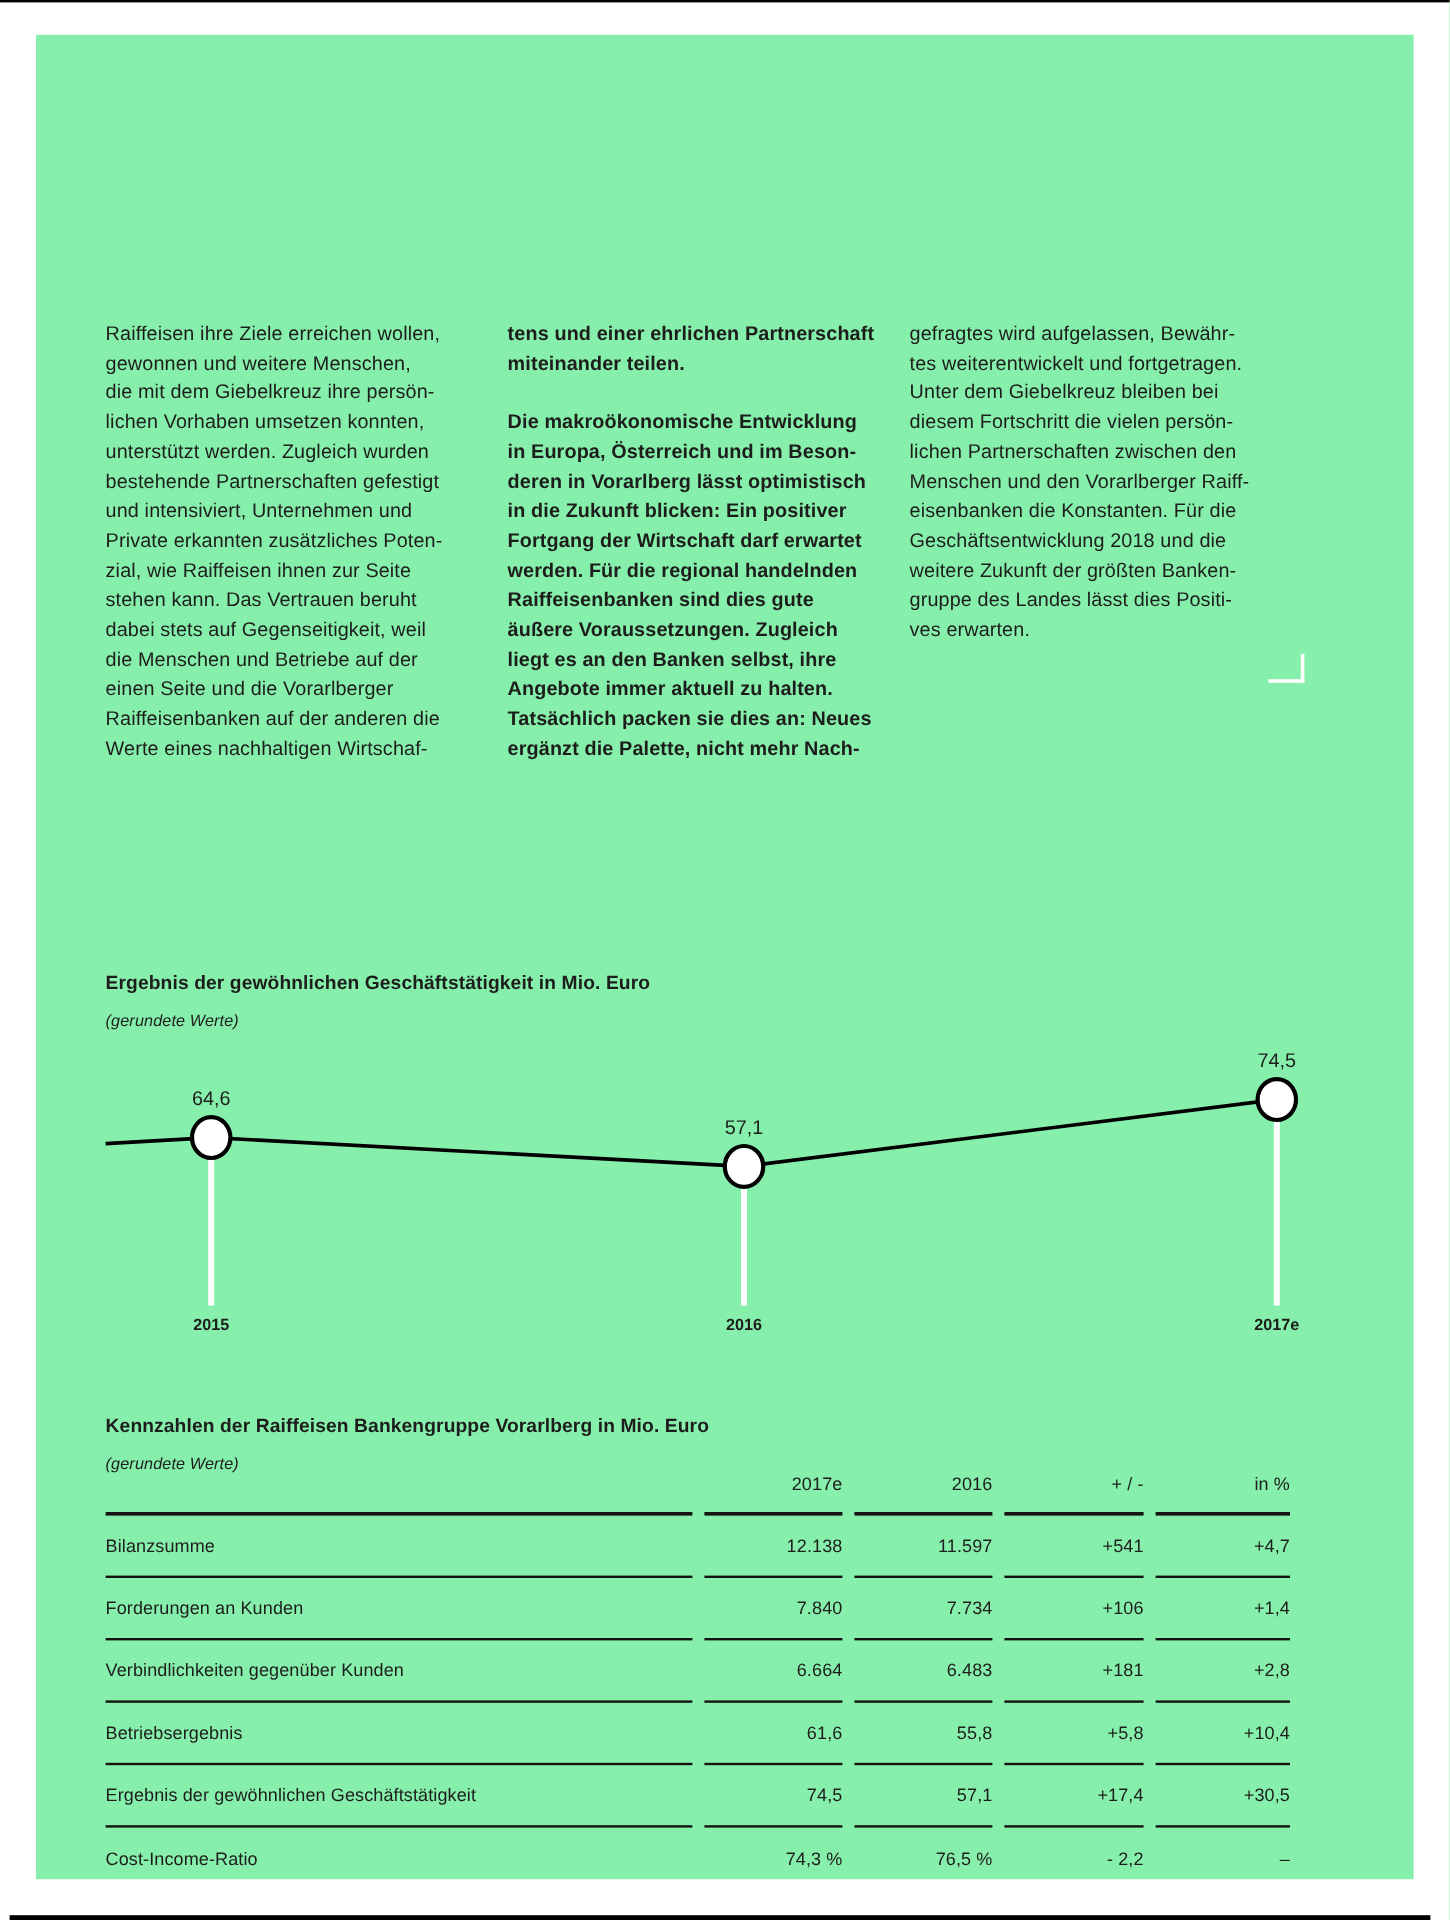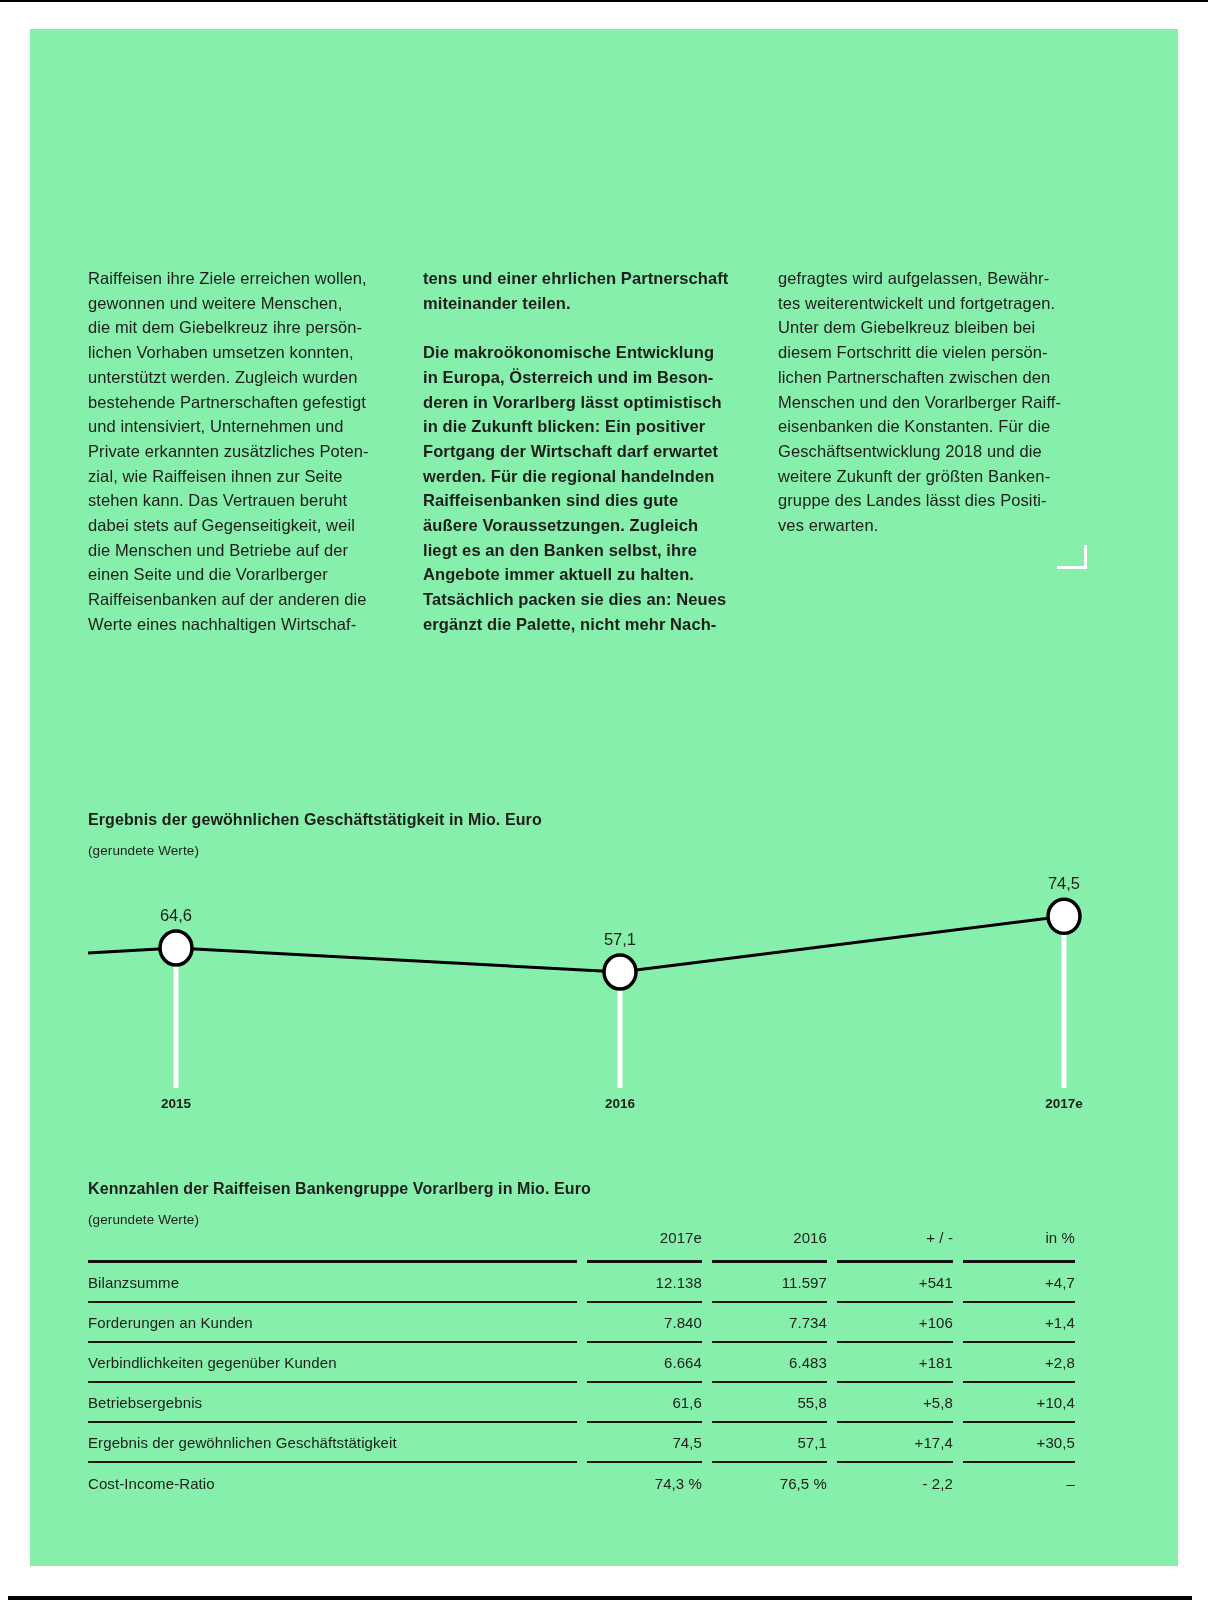--- a/index.html
+++ b/index.html
@@ -13,47 +13,47 @@
     position:absolute;left:30px;top:29px;width:1148px;height:1537px;
     background:#86efac;
   }
   .col{
     position:absolute;top:237px;width:312px;
     font-size:16.5px;line-height:24.7px;white-space:pre-line;
     letter-spacing:0.1px;
   }
   .col1{left:58px;}
   .col2{left:393px;font-weight:bold;}
-  .col3{left:728px;margin-left:20px;}
+  .col3{left:728px;}
   .endmark{
     position:absolute;left:1027px;top:516px;width:27px;height:21px;
     border-right:3px solid #ffffff;border-bottom:3px solid #ffffff;
   }
   .section-title{
     position:absolute;left:58px;font-size:16px;font-weight:bold;letter-spacing:0.1px;
   }
   .section-sub{
-    position:absolute;left:58px;font-size:13.5px;letter-spacing:0.1px;
+    position:absolute;left:58px;font-size:13.5px;letter-spacing:0.1px;font-style:italic;
   }
   .chart-title{top:782px;}
   .chart-sub{top:814px;}
   .chart-svg{position:absolute;left:0;top:811px;width:1148px;height:300px;}
   .chart-svg text{font-family:"Liberation Sans", sans-serif;fill:#1d1d1b;}
   .table-title{top:1151px;}
   .table-sub{top:1183px;}
   .ktable{position:absolute;left:58px;top:1196px;width:987px;}
   .krow{display:grid;grid-template-columns:489px 115px 115px 116px 112px;column-gap:10px;}
   .kcell{display:flex;align-items:center;font-size:15px;letter-spacing:0.1px;}
   .kcell.num{justify-content:flex-end;}
   .krow.khead .kcell{
     align-items:flex-end;height:38px;padding-bottom:14px;
     border-bottom:3px solid #141412;box-sizing:border-box;
   }
   .krow.kbody .kcell{
-    height:40px;border-bottom:2px solid #141412;box-sizing:border-box;
+    height:52px;border-bottom:2px solid #141412;box-sizing:border-box;
   }
   .krow.kbody.last .kcell{border-bottom:none;text-align:center;}
 </style>
 </head>
 <body>
 
 <div class="topbar"></div>
 
 <div class="page">
 

